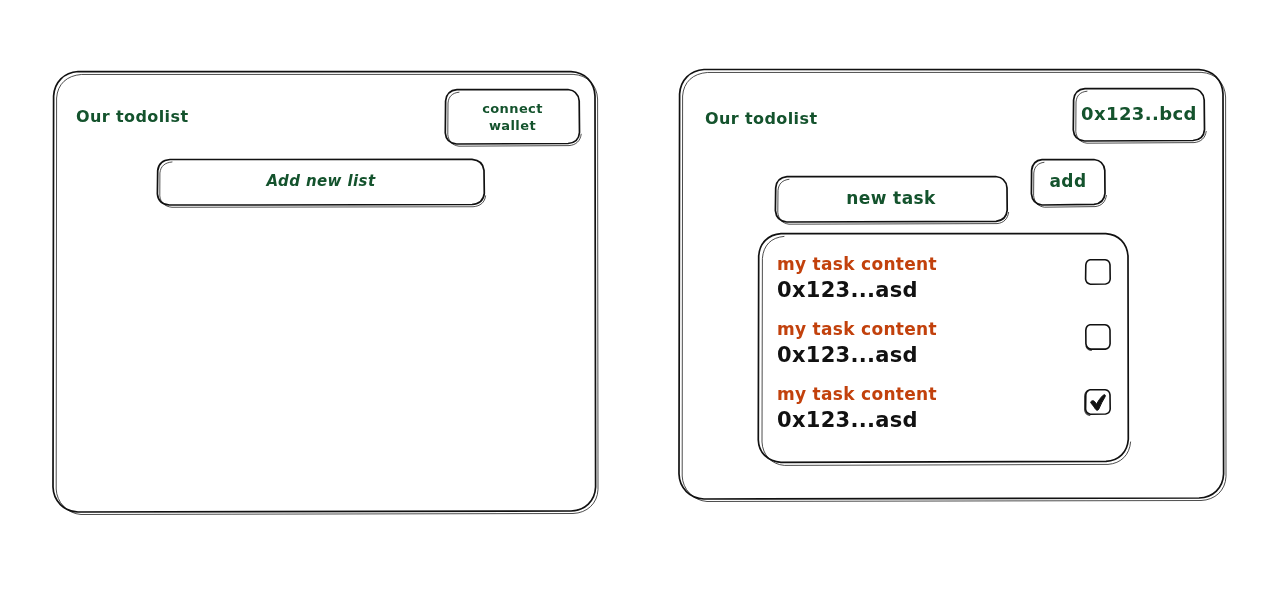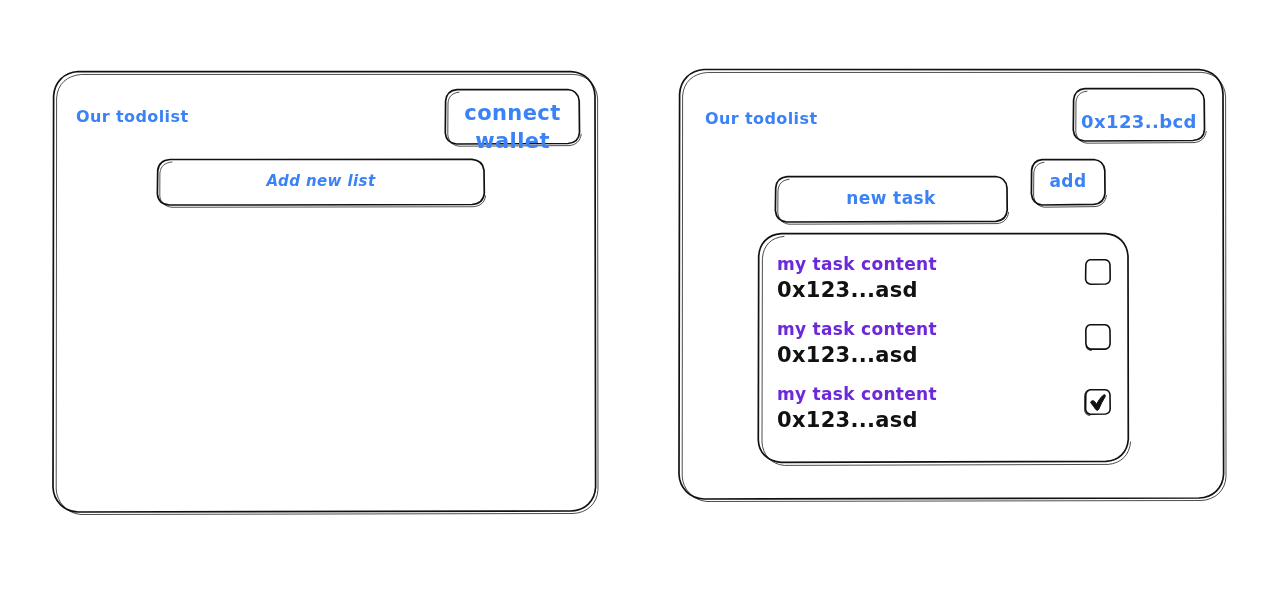--- a/index.html
+++ b/index.html
@@ -39,21 +39,21 @@
     stroke-linejoin: round;
   }
   .stroke-main { stroke-width: 1.7; }
   .stroke-ghost { stroke-width: 1.0; opacity: 0.75; }
 
   
   .hand {
     font-family: "DejaVu Sans", sans-serif;
     font-weight: 600;
     letter-spacing: 0.4px;
-    color: #3b82f6;
+    color: #14532d;
     position: absolute;
     white-space: pre;
     line-height: 1.18;
   }
   .hand-italic {
     font-style: italic;
   }
 
   
   #left-window {
@@ -71,21 +71,21 @@
     left: 392px;
     top: 18px;
     width: 137px;
     height: 57px;
   }
   #connect-wallet-label {
     left: 0;
     top: 12px;
     width: 137px;
     text-align: center;
-    font-size: 21px;
+    font-size: 13px;
     line-height: 1.33;
   }
   #add-new-list-btn {
     left: 104px;
     top: 88px;
     width: 330px;
     height: 48px;
   }
   #add-new-list-label {
     left: 0;
@@ -108,21 +108,21 @@
     font-size: 16px;
   }
   #account-badge {
     left: 394px;
     top: 19px;
     width: 134px;
     height: 55px;
   }
   #account-badge-label {
     left: 0;
-    top: 24px;
+    top: 16px;
     width: 134px;
     text-align: center;
     font-size: 18px;
   }
   #new-task-input {
     left: 96px;
     top: 107px;
     width: 234px;
     height: 48px;
   }
@@ -164,21 +164,21 @@
   .task-row-1 { top: 87px; }
   .task-row-2 { top: 152px; }
 
   .task-content {
     position: absolute;
     left: 0;
     top: 0;
     font-size: 17px;
     font-weight: 600;
     letter-spacing: 0.3px;
-    color: #6d28d9;
+    color: #c2410c;
     white-space: pre;
   }
   .task-owner {
     position: absolute;
     left: 0;
     top: 24px;
     font-size: 21px;
     font-weight: 600;
     letter-spacing: 0.3px;
     color: #111111;

